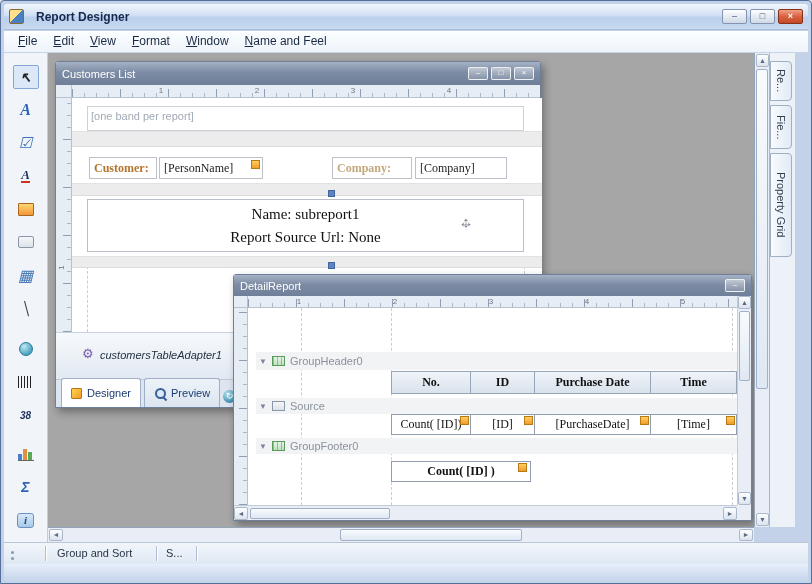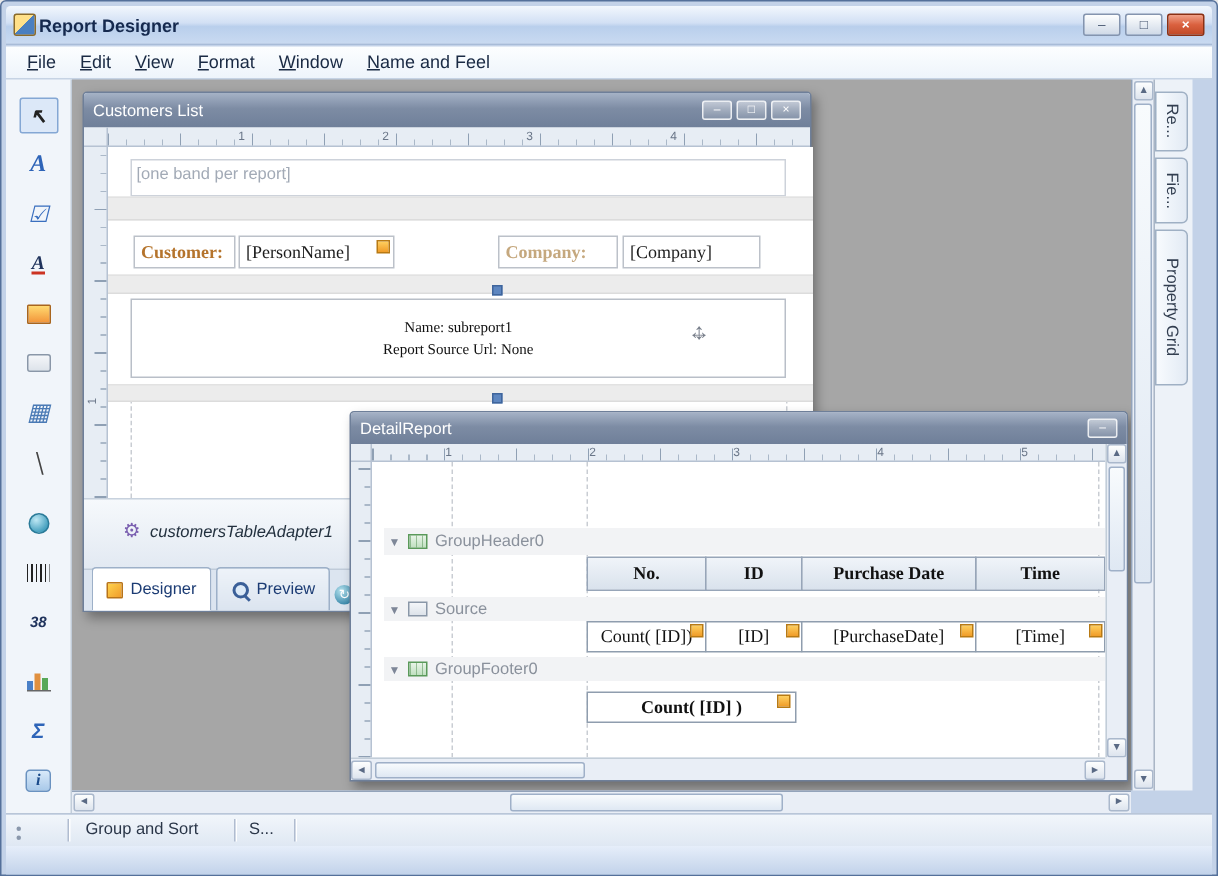--- a/index.html
+++ b/index.html
@@ -3,21 +3,21 @@
 <meta charset="utf-8">
 <style>
   * { margin:0; padding:0; box-sizing:border-box; }
   body { font-family:"Liberation Sans",sans-serif; background:#e9e9e9; }
 
   
   .win { position:relative; width:812px; height:584px; background:#c3d2e8;
          border:1px solid #54709a; border-radius:4px 4px 0 0; overflow:hidden; font-size:12px; }
 
   .titlebar { position:absolute; left:3px; top:3px; right:3px; height:26px; display:flex; align-items:center;
-    padding:0 5px; gap:2px; background:linear-gradient(#f2f7fd,#d2e0f4 45%,#b9cfec 55%,#c9daf1);
+    padding:0 5px; gap:12px; background:linear-gradient(#f2f7fd,#d2e0f4 45%,#b9cfec 55%,#c9daf1);
     border-radius:3px 3px 0 0; border-bottom:1px solid #a8bcd8; }
   .app-icon { width:15px; height:15px; border-radius:2px; border:1px solid #8a6a2a;
     background:linear-gradient(135deg,#ffe08a 0 48%,#4a7fc0 48% 100%); }
   .title-text { color:#15294e; font-weight:bold; font-size:12px; }
   .cap-group { margin-left:auto; display:flex; gap:3px; }
   .cap-btn { width:25px; height:15px; border:1px solid #8494ae; border-radius:2px; text-align:center;
     background:linear-gradient(#fdfefe,#cfd9e7); color:#43526d; font-size:9px; line-height:13px; }
   .cap-btn.close { background:linear-gradient(#f0a088,#da613f 50%,#c14a28); border-color:#8a3014; color:#fff; font-weight:bold; }
 
   .menubar { position:absolute; left:3px; top:30px; right:3px; height:22px; display:flex; align-items:center;
@@ -105,21 +105,21 @@
   .surface { position:absolute; background:#fff; overflow:hidden;padding-left:48px; }
   .guide { position:absolute; width:0; border-left:1px dashed #c9cdd3; }
   .strip { position:absolute; left:0; right:0; background:#ececec; border-top:1px solid #e2e2e2; border-bottom:1px solid #dcdcdc; }
   .handle { position:absolute; width:7px; height:7px; background:#5d86c0; border:1px solid #3f659c; }
 
   .fld { position:absolute; display:flex; align-items:center; font-family:"Liberation Serif",serif; font-size:12px;
     color:#1c1c1c; border:1px solid #bcc1c9; background:#fff; padding:0 4px; overflow:hidden; }
   .smart-tag { position:absolute; width:9px; height:9px; background:linear-gradient(#ffd060,#f09c28); border:1px solid #b87a14; }
 
   .sub-box { position:absolute; border:1px solid #b9bfc8; display:flex; flex-direction:column; align-items:center;
-    justify-content:center; font-family:"Liberation Serif",serif; font-size:10px; color:#111; line-height:1.5; }
+    justify-content:center; font-family:"Liberation Serif",serif; font-size:15px; color:#111; line-height:1.5; }
   .move-icon { position:absolute; width:18px; height:18px; color:#777e8a; text-shadow:0 0 2px #fff; }
   .move-icon i { position:absolute; left:0; top:0; width:18px; height:18px; font-style:normal; font-size:15px;
     line-height:18px; text-align:center; }
 
   .tray { position:absolute; left:0; right:0; background:linear-gradient(#f6f9fc,#e2e9f2); border-top:1px solid #c8d2de; }
   .gear { font-size:13px; color:#7a5fb0; }
   .adapter-label { font-size:11px; color:#23313f;font-style:italic; }
 
   .tabstrip { position:absolute; left:0; right:0; background:#dce5f0; border-top:1px solid #c0cbd9; display:flex;
     align-items:flex-end; padding:0 0 0 5px; gap:3px; }

